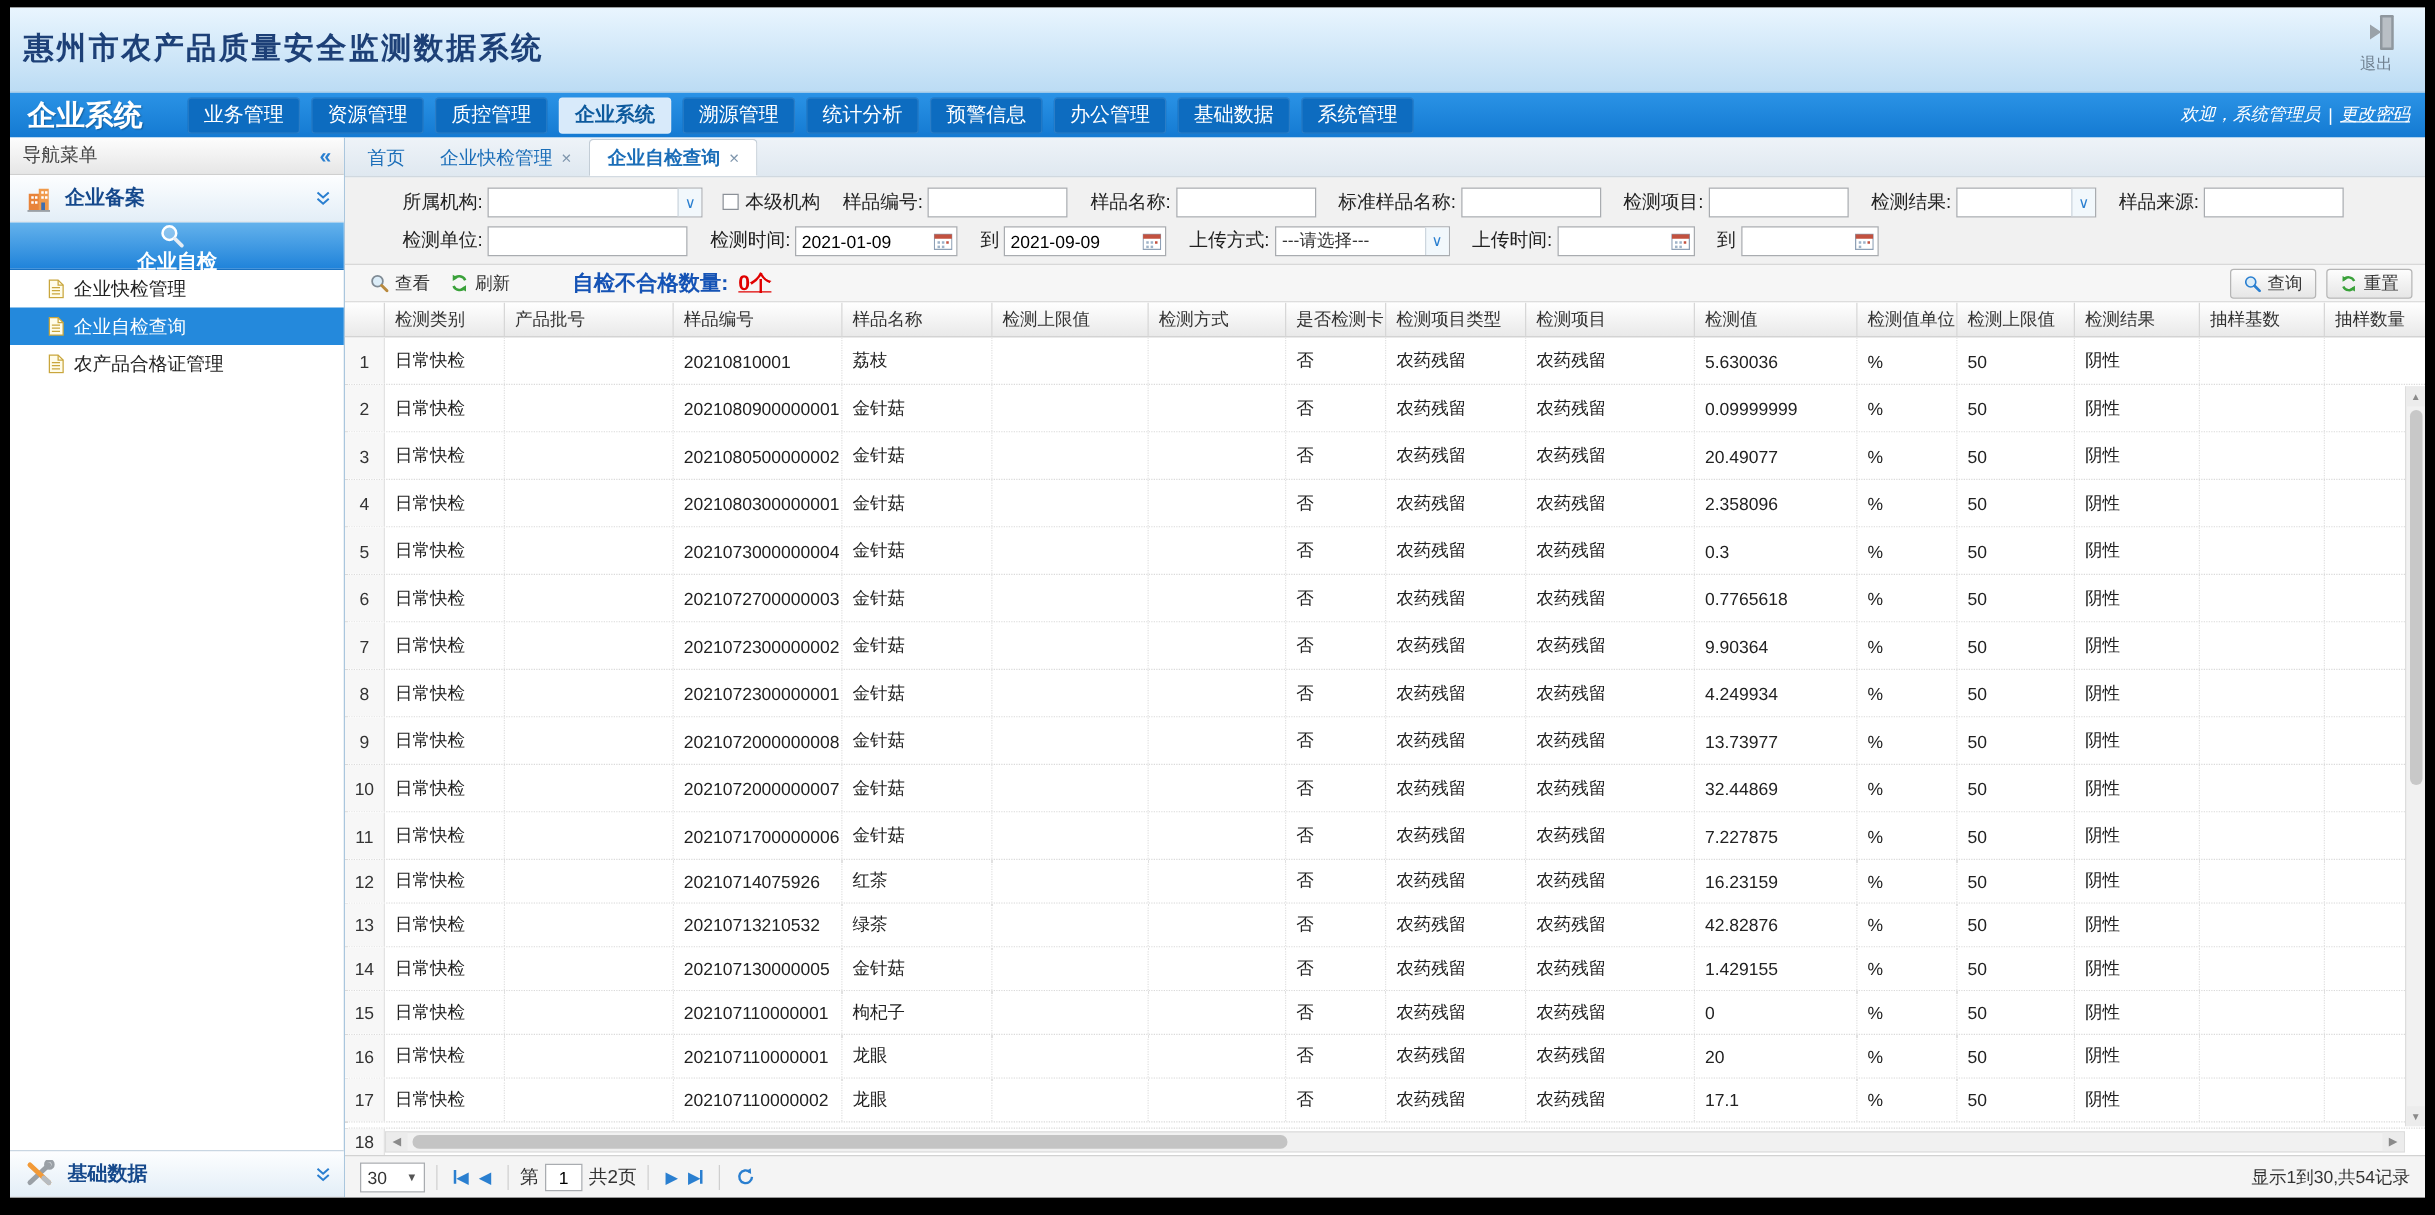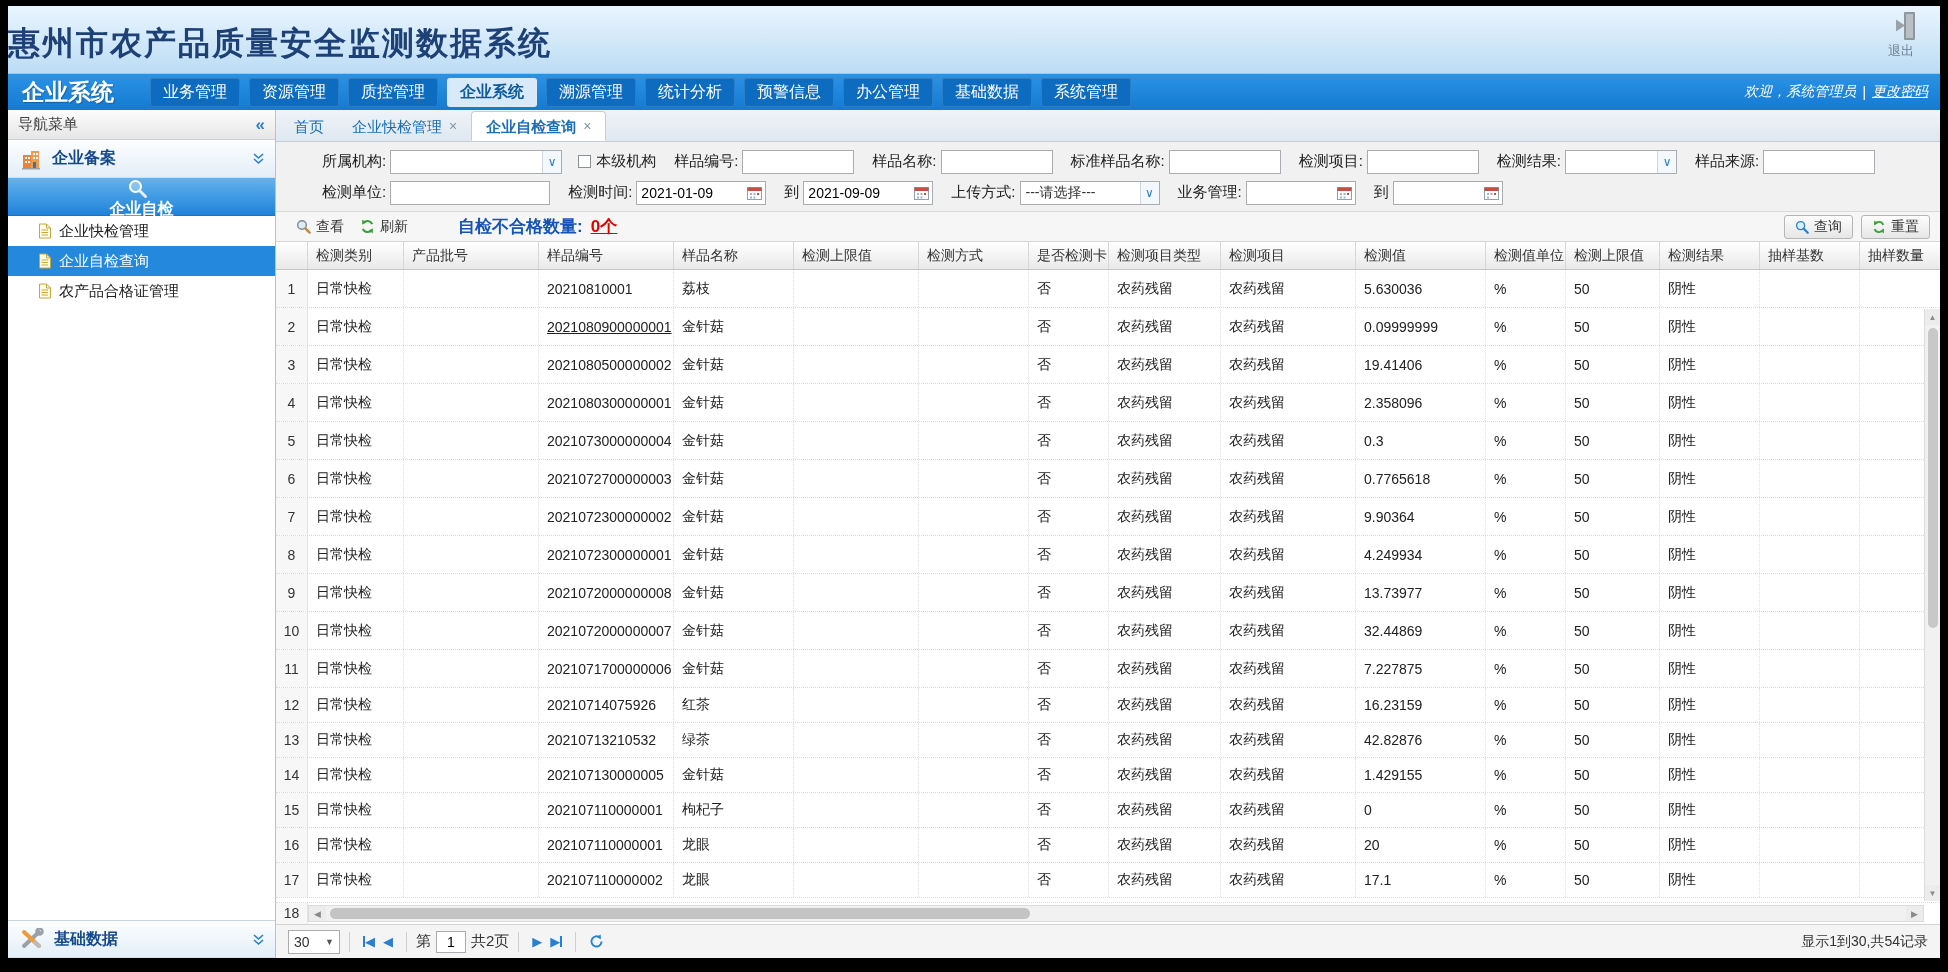--- a/index.html
+++ b/index.html
@@ -3,21 +3,21 @@
 <meta charset="utf-8">
 <style>
   * { box-sizing: border-box; margin: 0; padding: 0; }
   html,body { background:#ffffff; }
   body { font-family:"Liberation Sans","DejaVu Sans",sans-serif; }
   .frame { width:1948px; height:972px; background:#000; padding:6px 8px 14px 8px; }
   .app { width:100%; height:100%; background:#fff; display:flex; flex-direction:column; overflow:hidden; }
 
   
   .header { height:68px; flex:none; background:linear-gradient(#e9f5fe,#bcdcf4); position:relative; border-bottom:1px solid #9fc6e4; }
-  .header .title { position:absolute; left:0; top:16px; font-size:32px; font-weight:bold; color:#1d4077; letter-spacing:2px; }
+  .header .title { position:absolute; left:11px; top:16px; font-size:24px; font-weight:bold; color:#1d4077; letter-spacing:2px; }
   .logout { position:absolute; right:16px; top:4px; width:46px; text-align:center; cursor:pointer; }
   .logout .glyph { display:block; margin:0 auto; }
   .logout .lbl { font-size:13px; color:#6f7f8e; }
 
   
   .navbar { height:36px; flex:none; background:linear-gradient(#2b93e6,#147ad2); display:flex; align-items:center; padding:0 12px 0 14px; }
   .brand { color:#fff; font-size:23px; font-weight:bold; margin-right:36px; text-shadow:1px 1px 1px rgba(0,0,0,.25); }
   .nav-menu { display:flex; align-items:center; gap:9px; }
   .nav-btn { background:#0d6cc0; color:#fff; font-size:16px; padding:4px 13px; border-radius:3px; white-space:nowrap; cursor:pointer; box-shadow:inset 0 0 0 1px rgba(255,255,255,.12); }
   .nav-btn.active { background:#d8eafa; color:#0d5a9d; font-weight:bold; }
@@ -309,21 +309,21 @@
                   <rect x="10" y="7" width="2" height="2" fill="#c2513f"></rect>
                   <rect x="3" y="10.5" width="2" height="2" fill="#9fb3c8"></rect>
                   <rect x="6.5" y="10.5" width="2" height="2" fill="#9fb3c8"></rect>
                 </svg>
           </span>
           <label>上传方式:</label>
           <div class="sel" style="width:140px">
             <span>---请选择---</span>
             <span class="trig">∨</span>
           </div>
-          <label>业务管理:</label>
+          <label>上传时间:</label>
           <span class="dt">
             <input class="txt" style="width: 110px;" value="">
             <svg width="15" height="14" viewBox="0 0 15 14">
                   <rect x="0.5" y="1.5" width="14" height="12" fill="#fff" stroke="#8ea0b5"></rect>
                   <rect x="0.5" y="1.5" width="14" height="3.5" fill="#c2513f"></rect>
                   <rect x="3" y="7" width="2" height="2" fill="#9fb3c8"></rect>
                   <rect x="6.5" y="7" width="2" height="2" fill="#9fb3c8"></rect>
                   <rect x="10" y="7" width="2" height="2" fill="#c2513f"></rect>
                   <rect x="3" y="10.5" width="2" height="2" fill="#9fb3c8"></rect>
                   <rect x="6.5" y="10.5" width="2" height="2" fill="#9fb3c8"></rect>
@@ -419,21 +419,21 @@
               <div class="gc" style="width: 80px;">%</div>
               <div class="gc" style="width: 94px;">50</div>
               <div class="gc" style="width: 100px;">阴性</div>
               <div class="gc" style="width: 100px;"></div>
               <div class="gc" style="width: 90px;"></div>
             </div>
             <div class="grid-row">
               <div class="gc rownum" style="width: 32px;">2</div>
               <div class="gc" style="width: 96px;">日常快检</div>
               <div class="gc" style="width: 135px;"></div>
-              <div class="gc" style="width: 135px; text-decoration: underline;">2021080900000001</div>
+              <div class="gc" style="width: 135px;">2021080900000001</div>
               <div class="gc" style="width: 120px;">金针菇</div>
               <div class="gc" style="width: 125px;"></div>
               <div class="gc" style="width: 110px;"></div>
               <div class="gc" style="width: 80px;">否</div>
               <div class="gc" style="width: 112px;">农药残留</div>
               <div class="gc" style="width: 135px;">农药残留</div>
               <div class="gc" style="width: 130px;">0.09999999</div>
               <div class="gc" style="width: 80px;">%</div>
               <div class="gc" style="width: 94px;">50</div>
               <div class="gc" style="width: 100px;">阴性</div>
@@ -444,21 +444,21 @@
               <div class="gc rownum" style="width: 32px;">3</div>
               <div class="gc" style="width: 96px;">日常快检</div>
               <div class="gc" style="width: 135px;"></div>
               <div class="gc" style="width: 135px;">2021080500000002</div>
               <div class="gc" style="width: 120px;">金针菇</div>
               <div class="gc" style="width: 125px;"></div>
               <div class="gc" style="width: 110px;"></div>
               <div class="gc" style="width: 80px;">否</div>
               <div class="gc" style="width: 112px;">农药残留</div>
               <div class="gc" style="width: 135px;">农药残留</div>
-              <div class="gc" style="width: 130px;">19.41406</div>
+              <div class="gc" style="width: 130px;">20.49077</div>
               <div class="gc" style="width: 80px;">%</div>
               <div class="gc" style="width: 94px;">50</div>
               <div class="gc" style="width: 100px;">阴性</div>
               <div class="gc" style="width: 100px;"></div>
               <div class="gc" style="width: 90px;"></div>
             </div>
             <div class="grid-row">
               <div class="gc rownum" style="width: 32px;">4</div>
               <div class="gc" style="width: 96px;">日常快检</div>
               <div class="gc" style="width: 135px;"></div>

